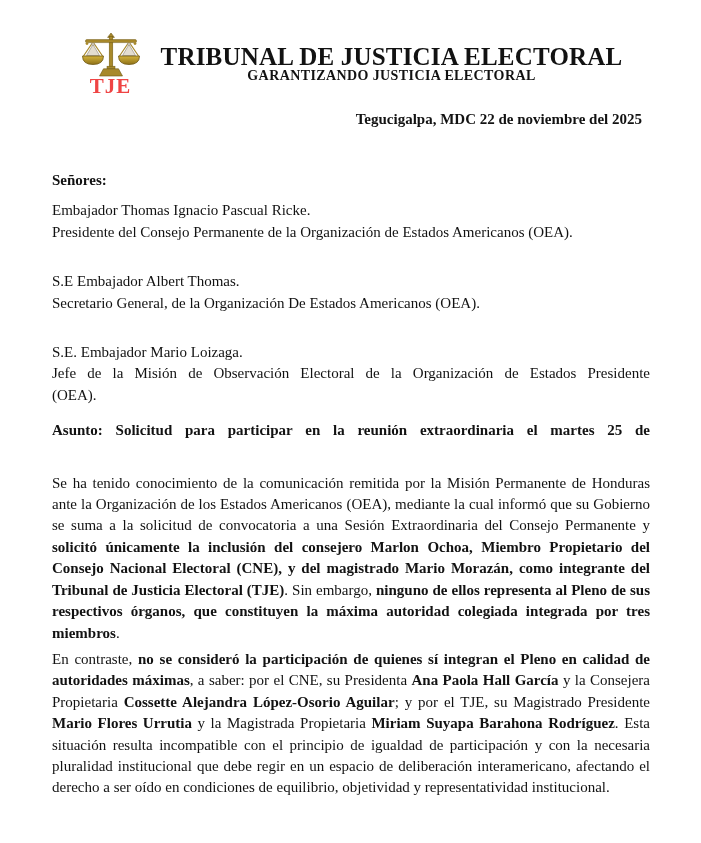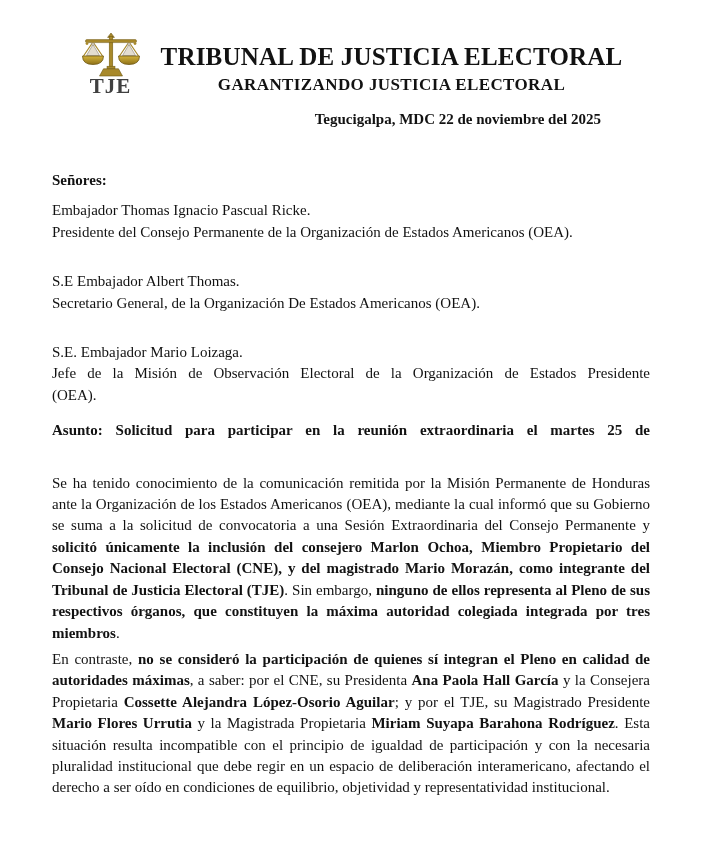--- a/index.html
+++ b/index.html
@@ -28,43 +28,42 @@
     display: flex;
     flex-direction: column;
     align-items: center;
     flex: 0 0 auto;
   }
   .logo-acronym {
     font-weight: bold;
     font-size: 21px;
     line-height: 21px;
     letter-spacing: 1px;
-    color: #404040;
+    color: #ef4444;
     margin-top: -1px;
   }
   .head-text { text-align: center; padding-top: 12px; }
   .org-title {
     font-size: 25px;
     font-weight: bold;
     line-height: 23px;
     letter-spacing: 0.2px;
     white-space: nowrap;
   }
   .org-subtitle {
-    font-size: 17px;
+    font-size: 14px;
     font-weight: bold;
     letter-spacing: 0.4px;
-    margin-top: 7px;
     white-space: nowrap;
   }
   
   .dateline {
     margin-top: 13px;
     text-align: right;
-    padding-right: 100px;
+    padding-right: 59px;
     font-size: 15px;
     font-weight: bold;
     line-height: 18px;
   }
   
   .content {
     padding: 0 51px 0 52px;
     font-size: 15px;
     line-height: 21.4px;
   }

